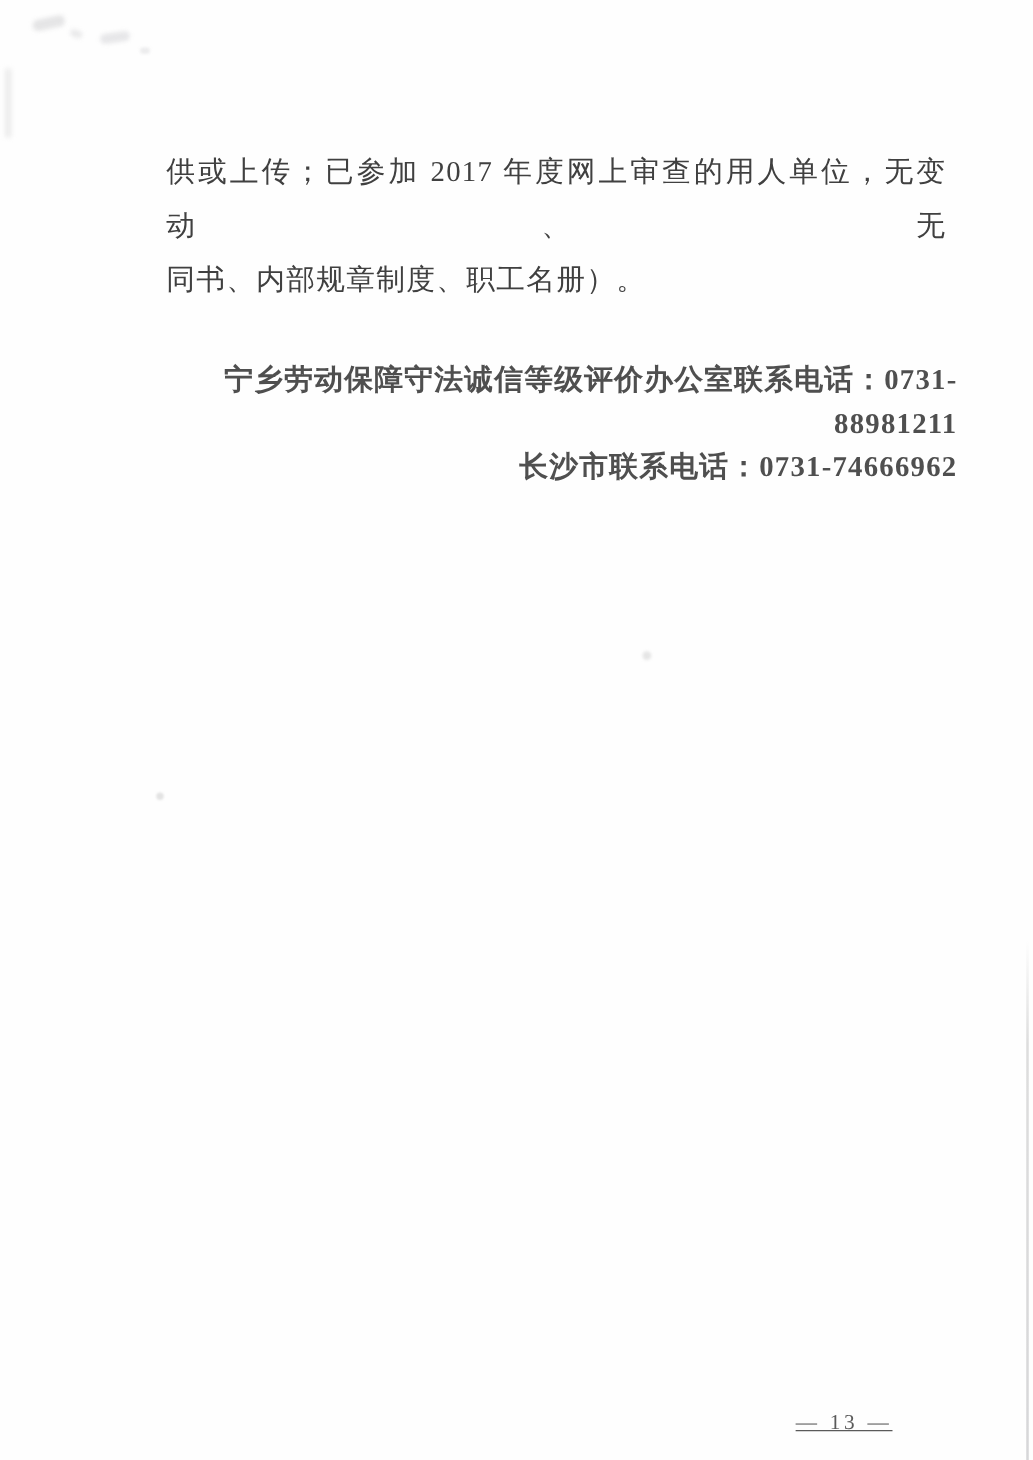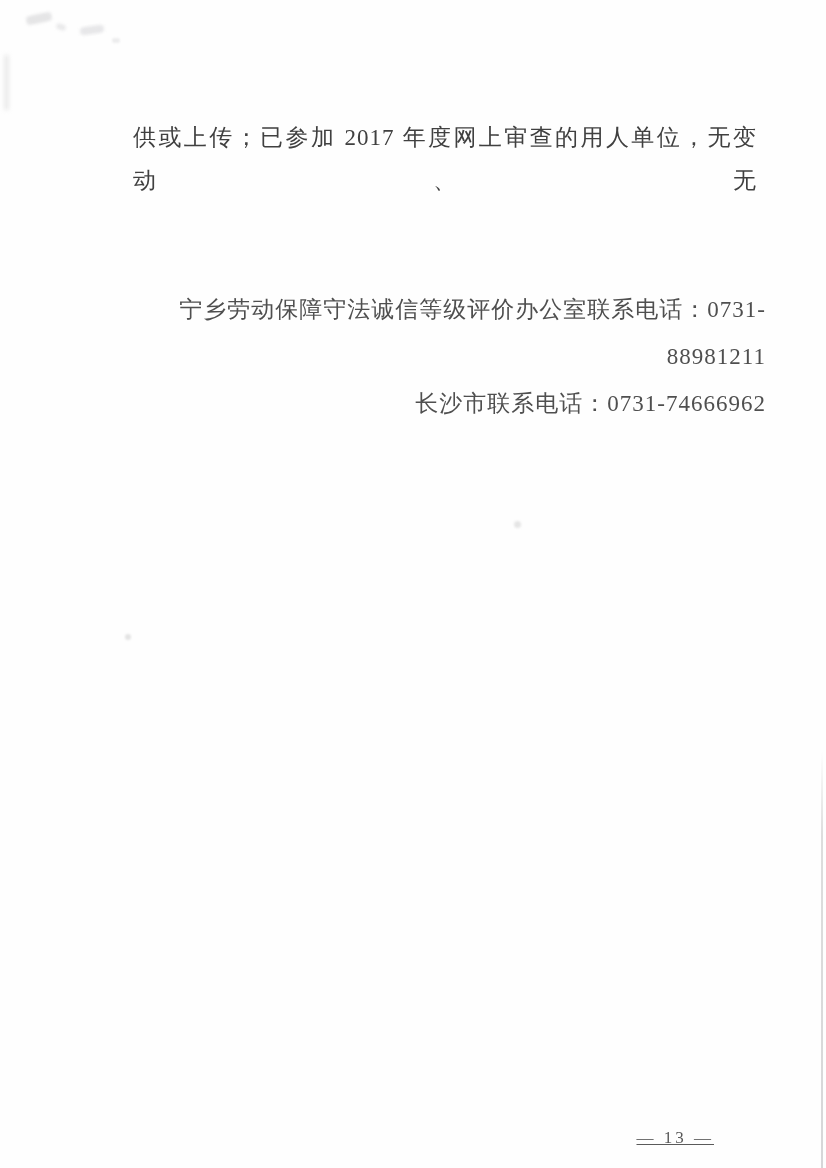--- a/index.html
+++ b/index.html
@@ -39,23 +39,24 @@
     text-align-last: justify;
   }
   
   .contact {
     position: absolute;
     left: 133px;
     top: 286px;
     width: 633px;
     text-align: right;
     font-size: 23px;
-    line-height: 47px;
+    line-height: 35px;
     color: #4f4f4f;
     letter-spacing: 1px;
+    font-weight: bold;
   }
   
   .page-number {
     position: absolute;
     right: 112px;
     bottom: 20px;
     font-size: 17px;
     letter-spacing: 3px;
     color: #5a5a5a;
     text-decoration: underline;
@@ -120,20 +121,21 @@
   <div class="artifact smudge-b"></div>
   <div class="artifact smudge-c"></div>
   <div class="artifact smudge-d"></div>
   <div class="artifact edge-mark-left"></div>
   <div class="artifact speck-1"></div>
   <div class="artifact speck-2"></div>
   <div class="artifact edge-line-right"></div>
 
   <div class="para">
     <span class="line justified">供或上传；已参加 2017 年度网上审查的用人单位，无变动、无</span>
+    <span class="line">同书、内部规章制度、职工名册）。</span>
   </div>
 
   <div class="contact">
     <div>宁乡劳动保障守法诚信等级评价办公室联系电话：0731-88981211</div>
     <div>长沙市联系电话：0731-74666962</div>
   </div>
 
   <div class="page-number">— 13 —</div>
 
 </div>

